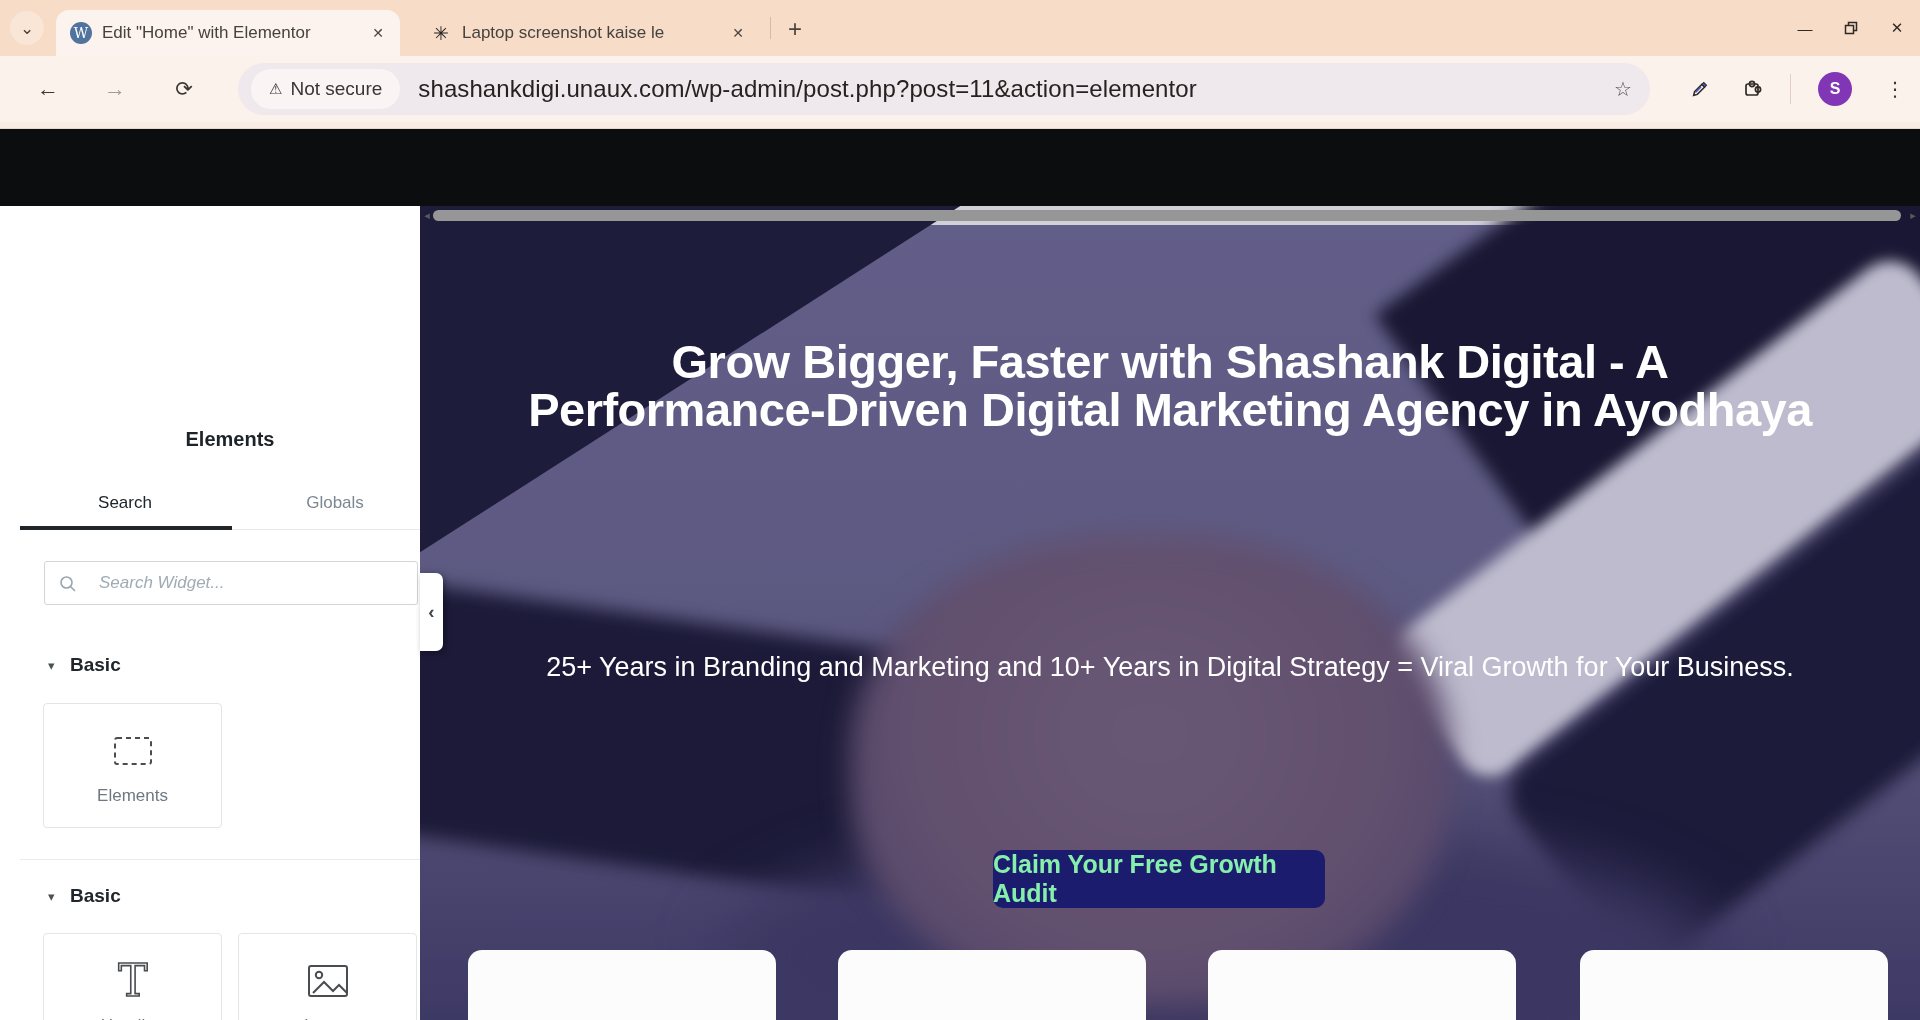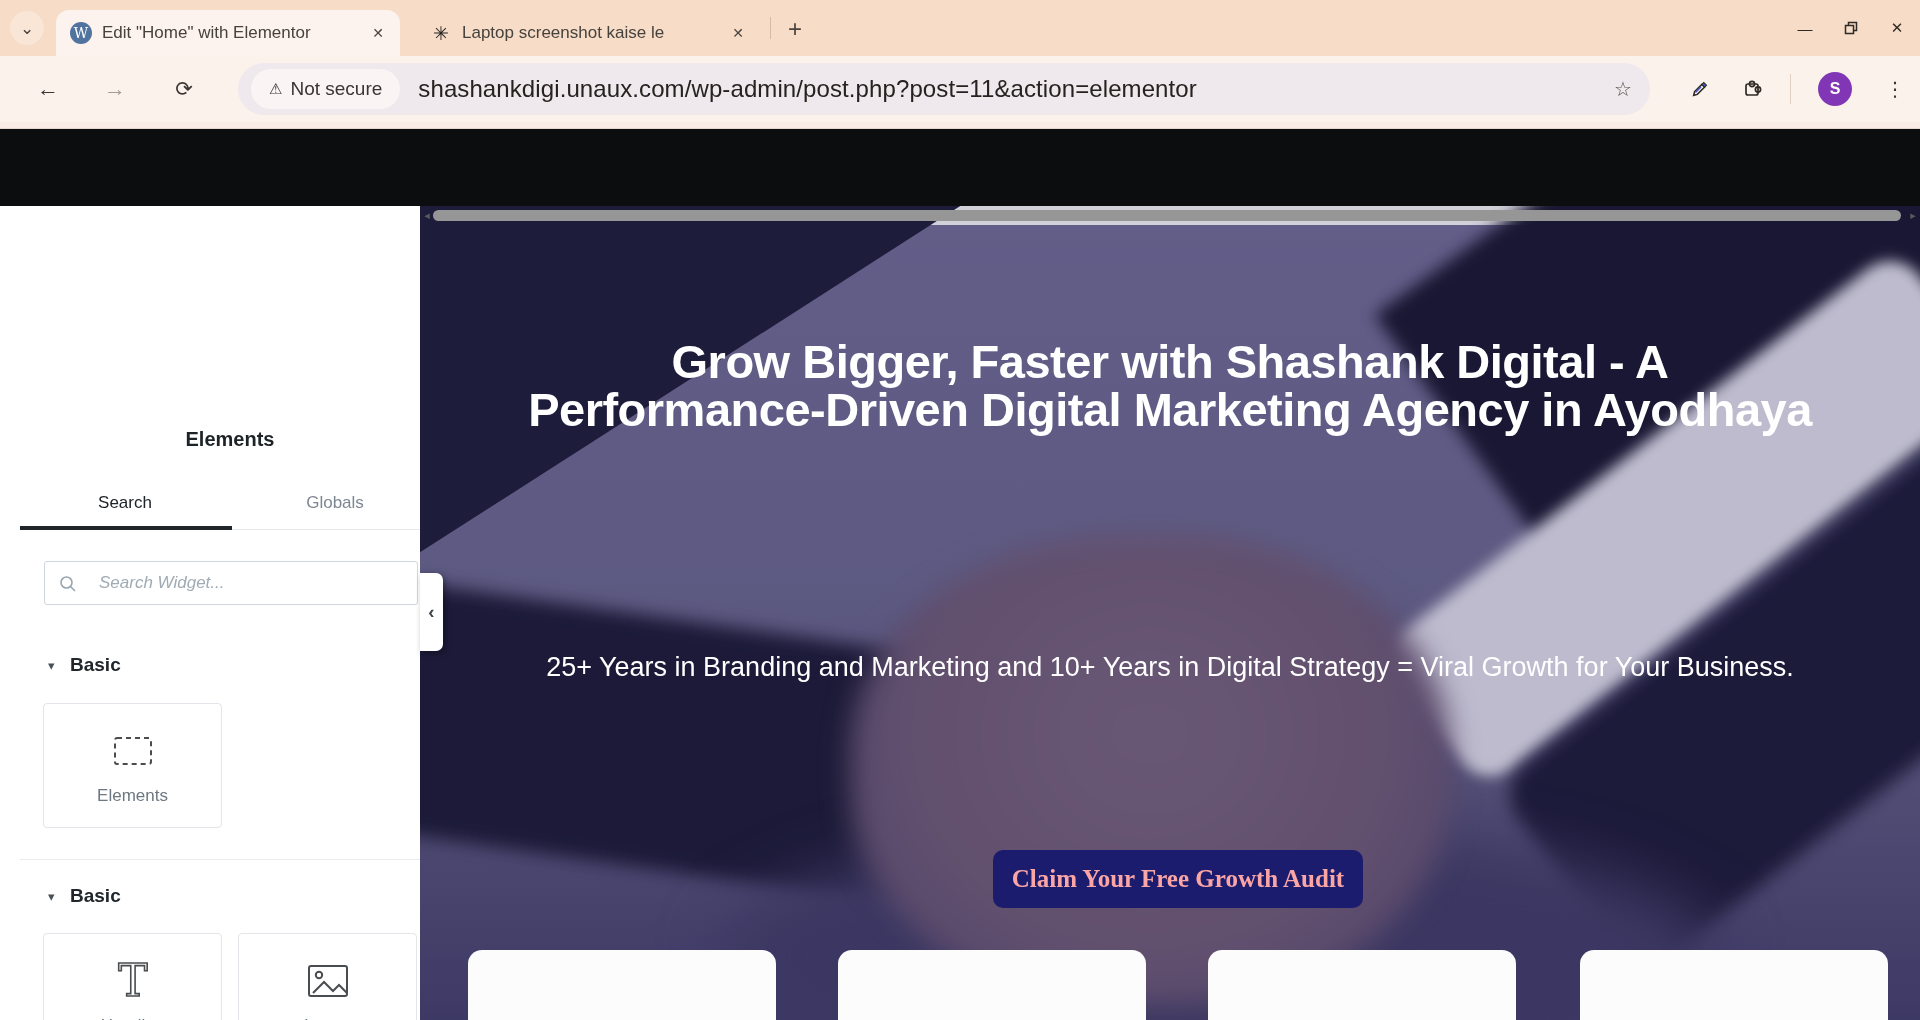--- a/index.html
+++ b/index.html
@@ -95,22 +95,22 @@
   .arm-right{left:1020px;top:-120px;width:640px;height:430px;background:#15142a;transform:rotate(-36deg);filter:blur(8px);}
   .cuff{left:940px;top:225px;width:660px;height:175px;background:#d9d7e3;border-radius:36px;transform:rotate(-38deg);filter:blur(7px);}
   .suit-br{left:1080px;top:360px;width:640px;height:240px;background:#191833;border-radius:40px;transform:rotate(-38deg);filter:blur(9px);}
   .hands{left:430px;top:330px;width:600px;height:470px;background:radial-gradient(ellipse at 50% 42%,#74607a 0%,#6b5770 55%,#54476b 100%);
     border-radius:46%;filter:blur(14px);}
   .hands-shadow{left:300px;top:620px;width:1000px;height:260px;background:#3e3a62;border-radius:50%;filter:blur(30px);}
   .hero-tint{left:0;top:0;right:0;bottom:0;background:rgba(49,44,99,0.16);}
   .hero-title{left:100px;top:132px;width:1300px;text-align:center;color:#fff;font-size:47px;line-height:48px;
     font-weight:bold;letter-spacing:-.5px;z-index:3;}
   .hero-sub{left:0;top:446px;width:1500px;text-align:center;color:#fff;font-size:27px;white-space:nowrap;z-index:3;}
-  .cta{left:573px;top:644px;width:370px;height:58px;background:#1b1c6e;border-radius:10px;color:#fca5a5;font-size:25px;
-    font-weight:bold;display:flex;align-items:center;justify-content:center;z-index:3;font-family:Liberation Serif, serif;}
+  .cta{left:573px;top:644px;width:332px;height:58px;background:#1b1c6e;border-radius:10px;color:#86efac;font-size:25px;
+    font-weight:bold;display:flex;align-items:center;justify-content:center;z-index:3;}
   .pcard{position:absolute;top:744px;width:308px;height:70px;background:#fcfcfd;border-radius:14px 14px 0 0;z-index:4;}
   .hscroll{left:0;top:795px;width:1500px;height:19px;background:#f1f1f1;z-index:6;}
   .hs-arrow{position:absolute;top:0;width:14px;height:19px;display:flex;align-items:center;justify-content:center;font-size:11px;color:#5a5a5a;}
   .hs-thumb{position:absolute;left:13px;top:4px;width:1468px;height:11px;border-radius:6px;background:#969696;}
   .collapse-handle{left:420px;top:573px;width:23px;height:78px;background:#fff;border-radius:0 7px 7px 0;
     box-shadow:2px 2px 6px rgba(0,0,0,.35);display:flex;align-items:center;justify-content:center;
     color:#3f444b;font-size:19px;font-weight:bold;z-index:8;}
 
   svg{display:block;}
 </style>

